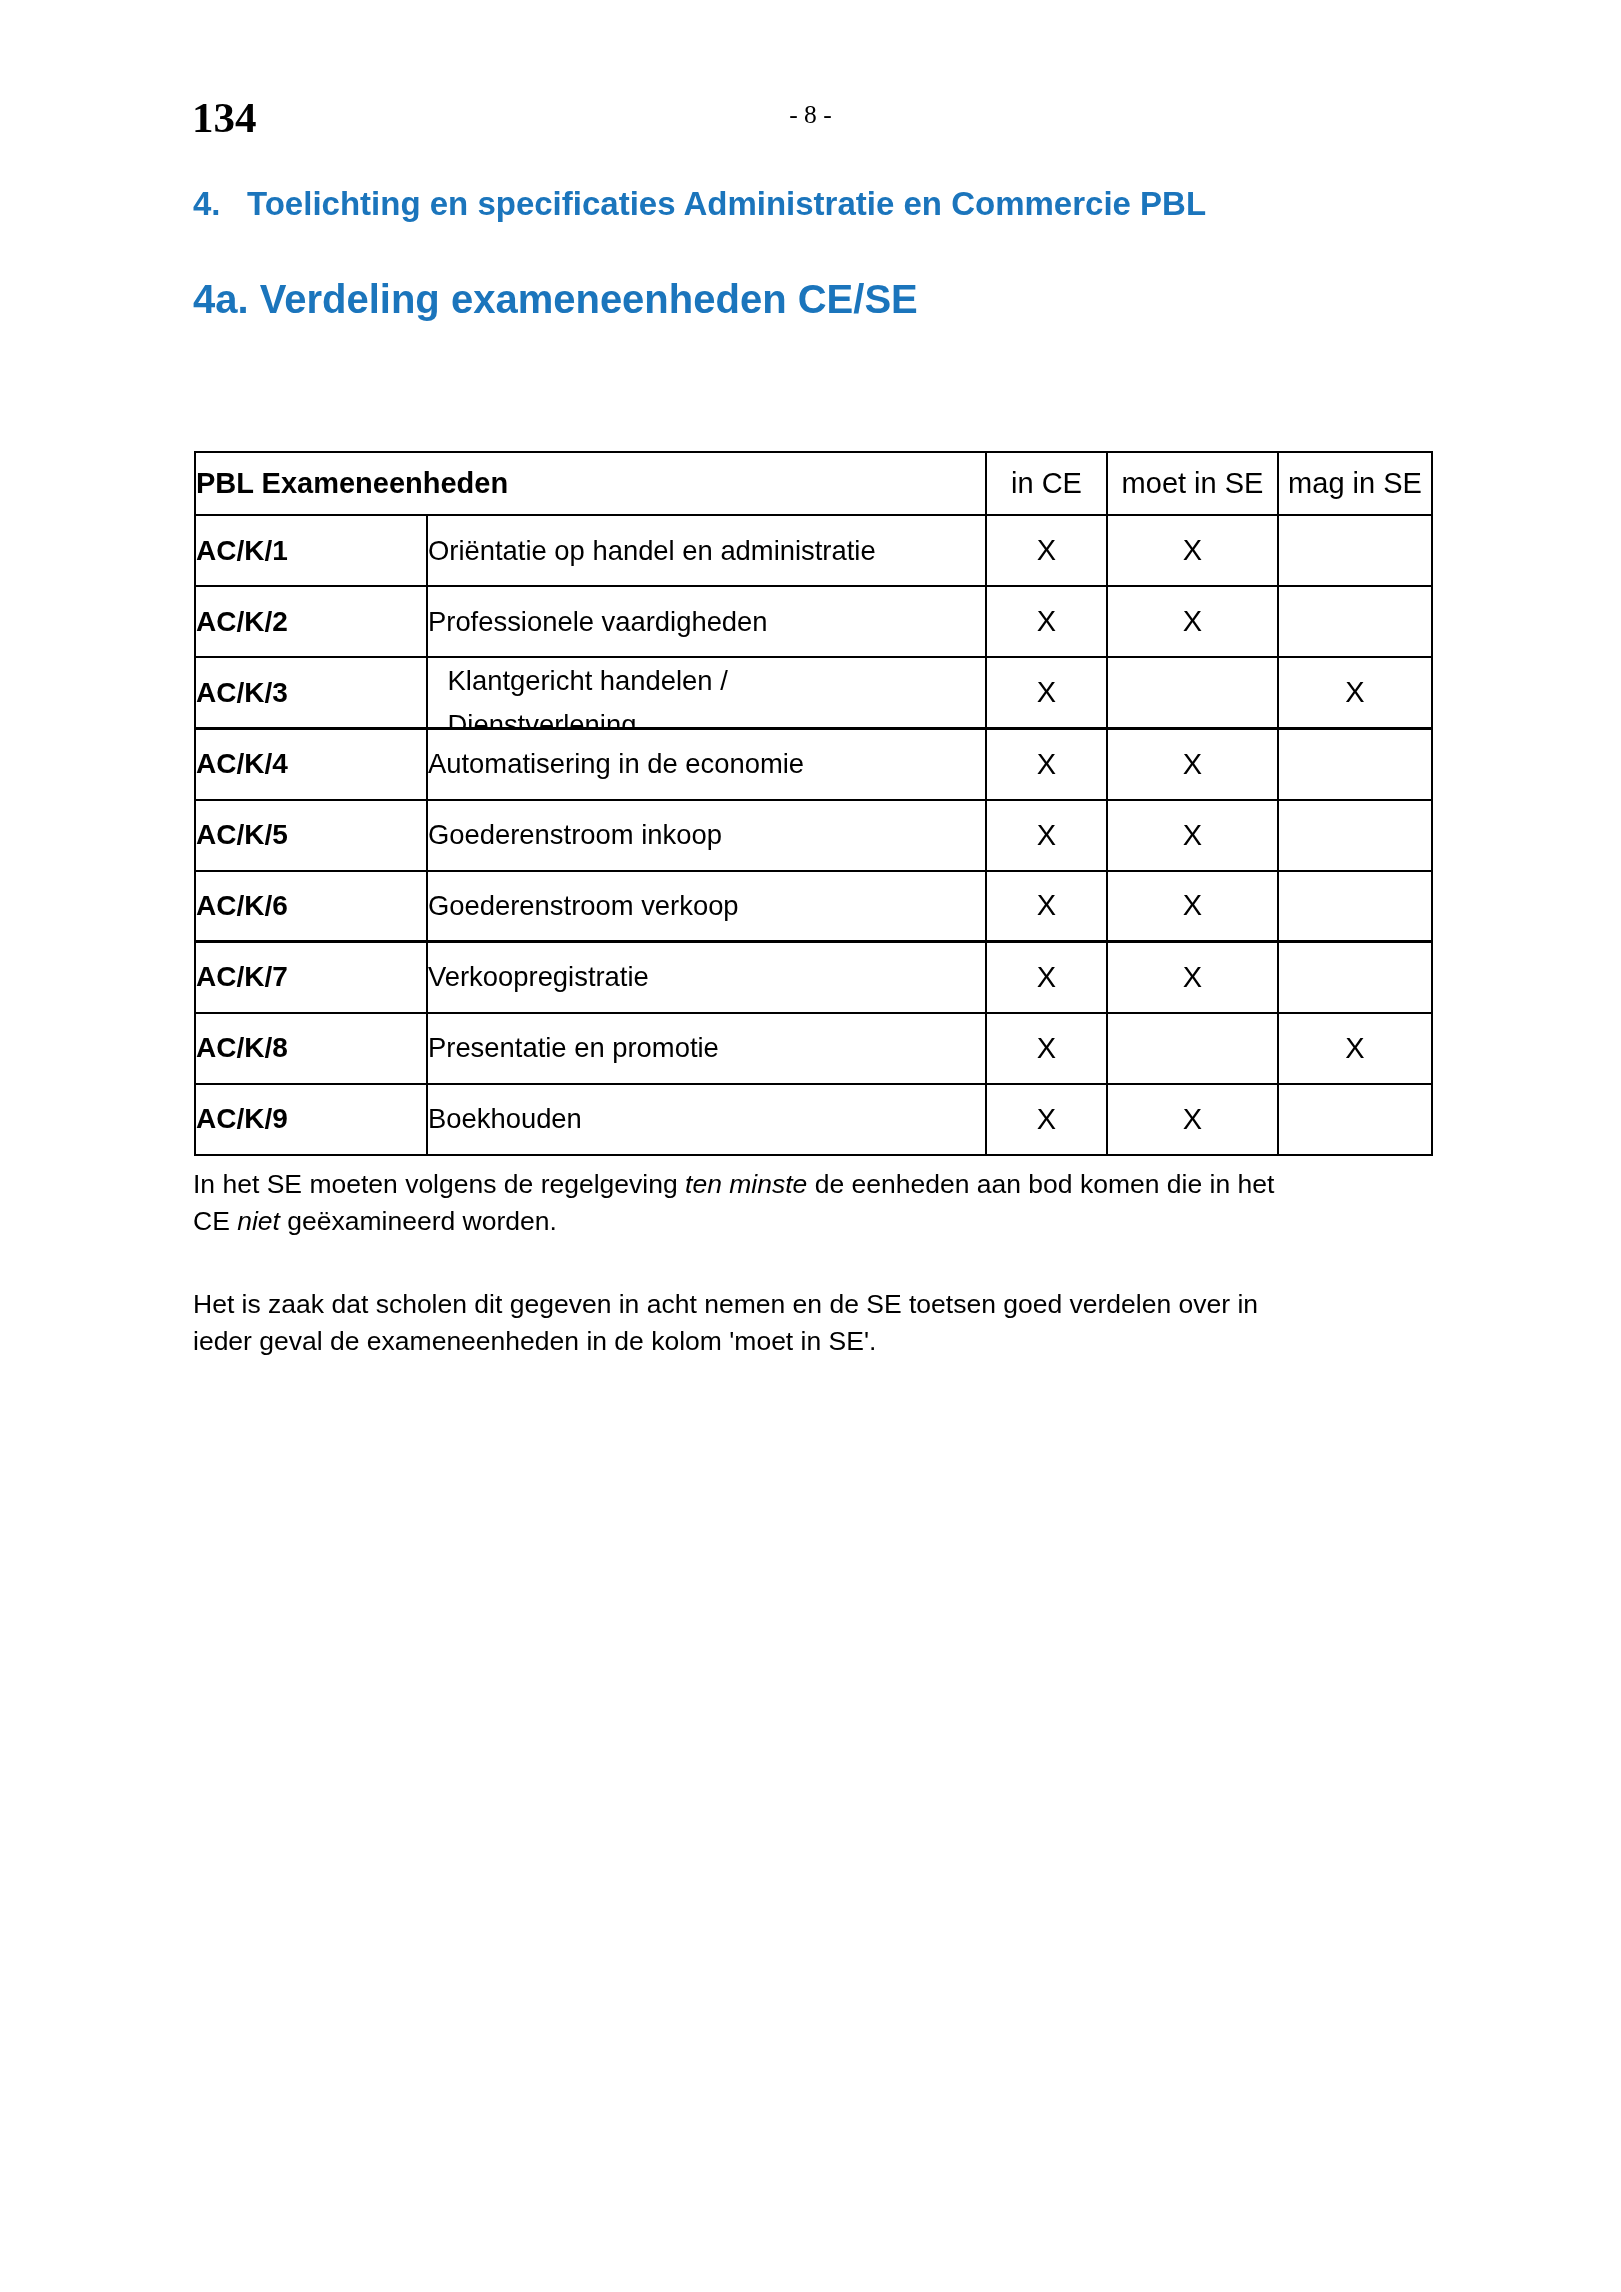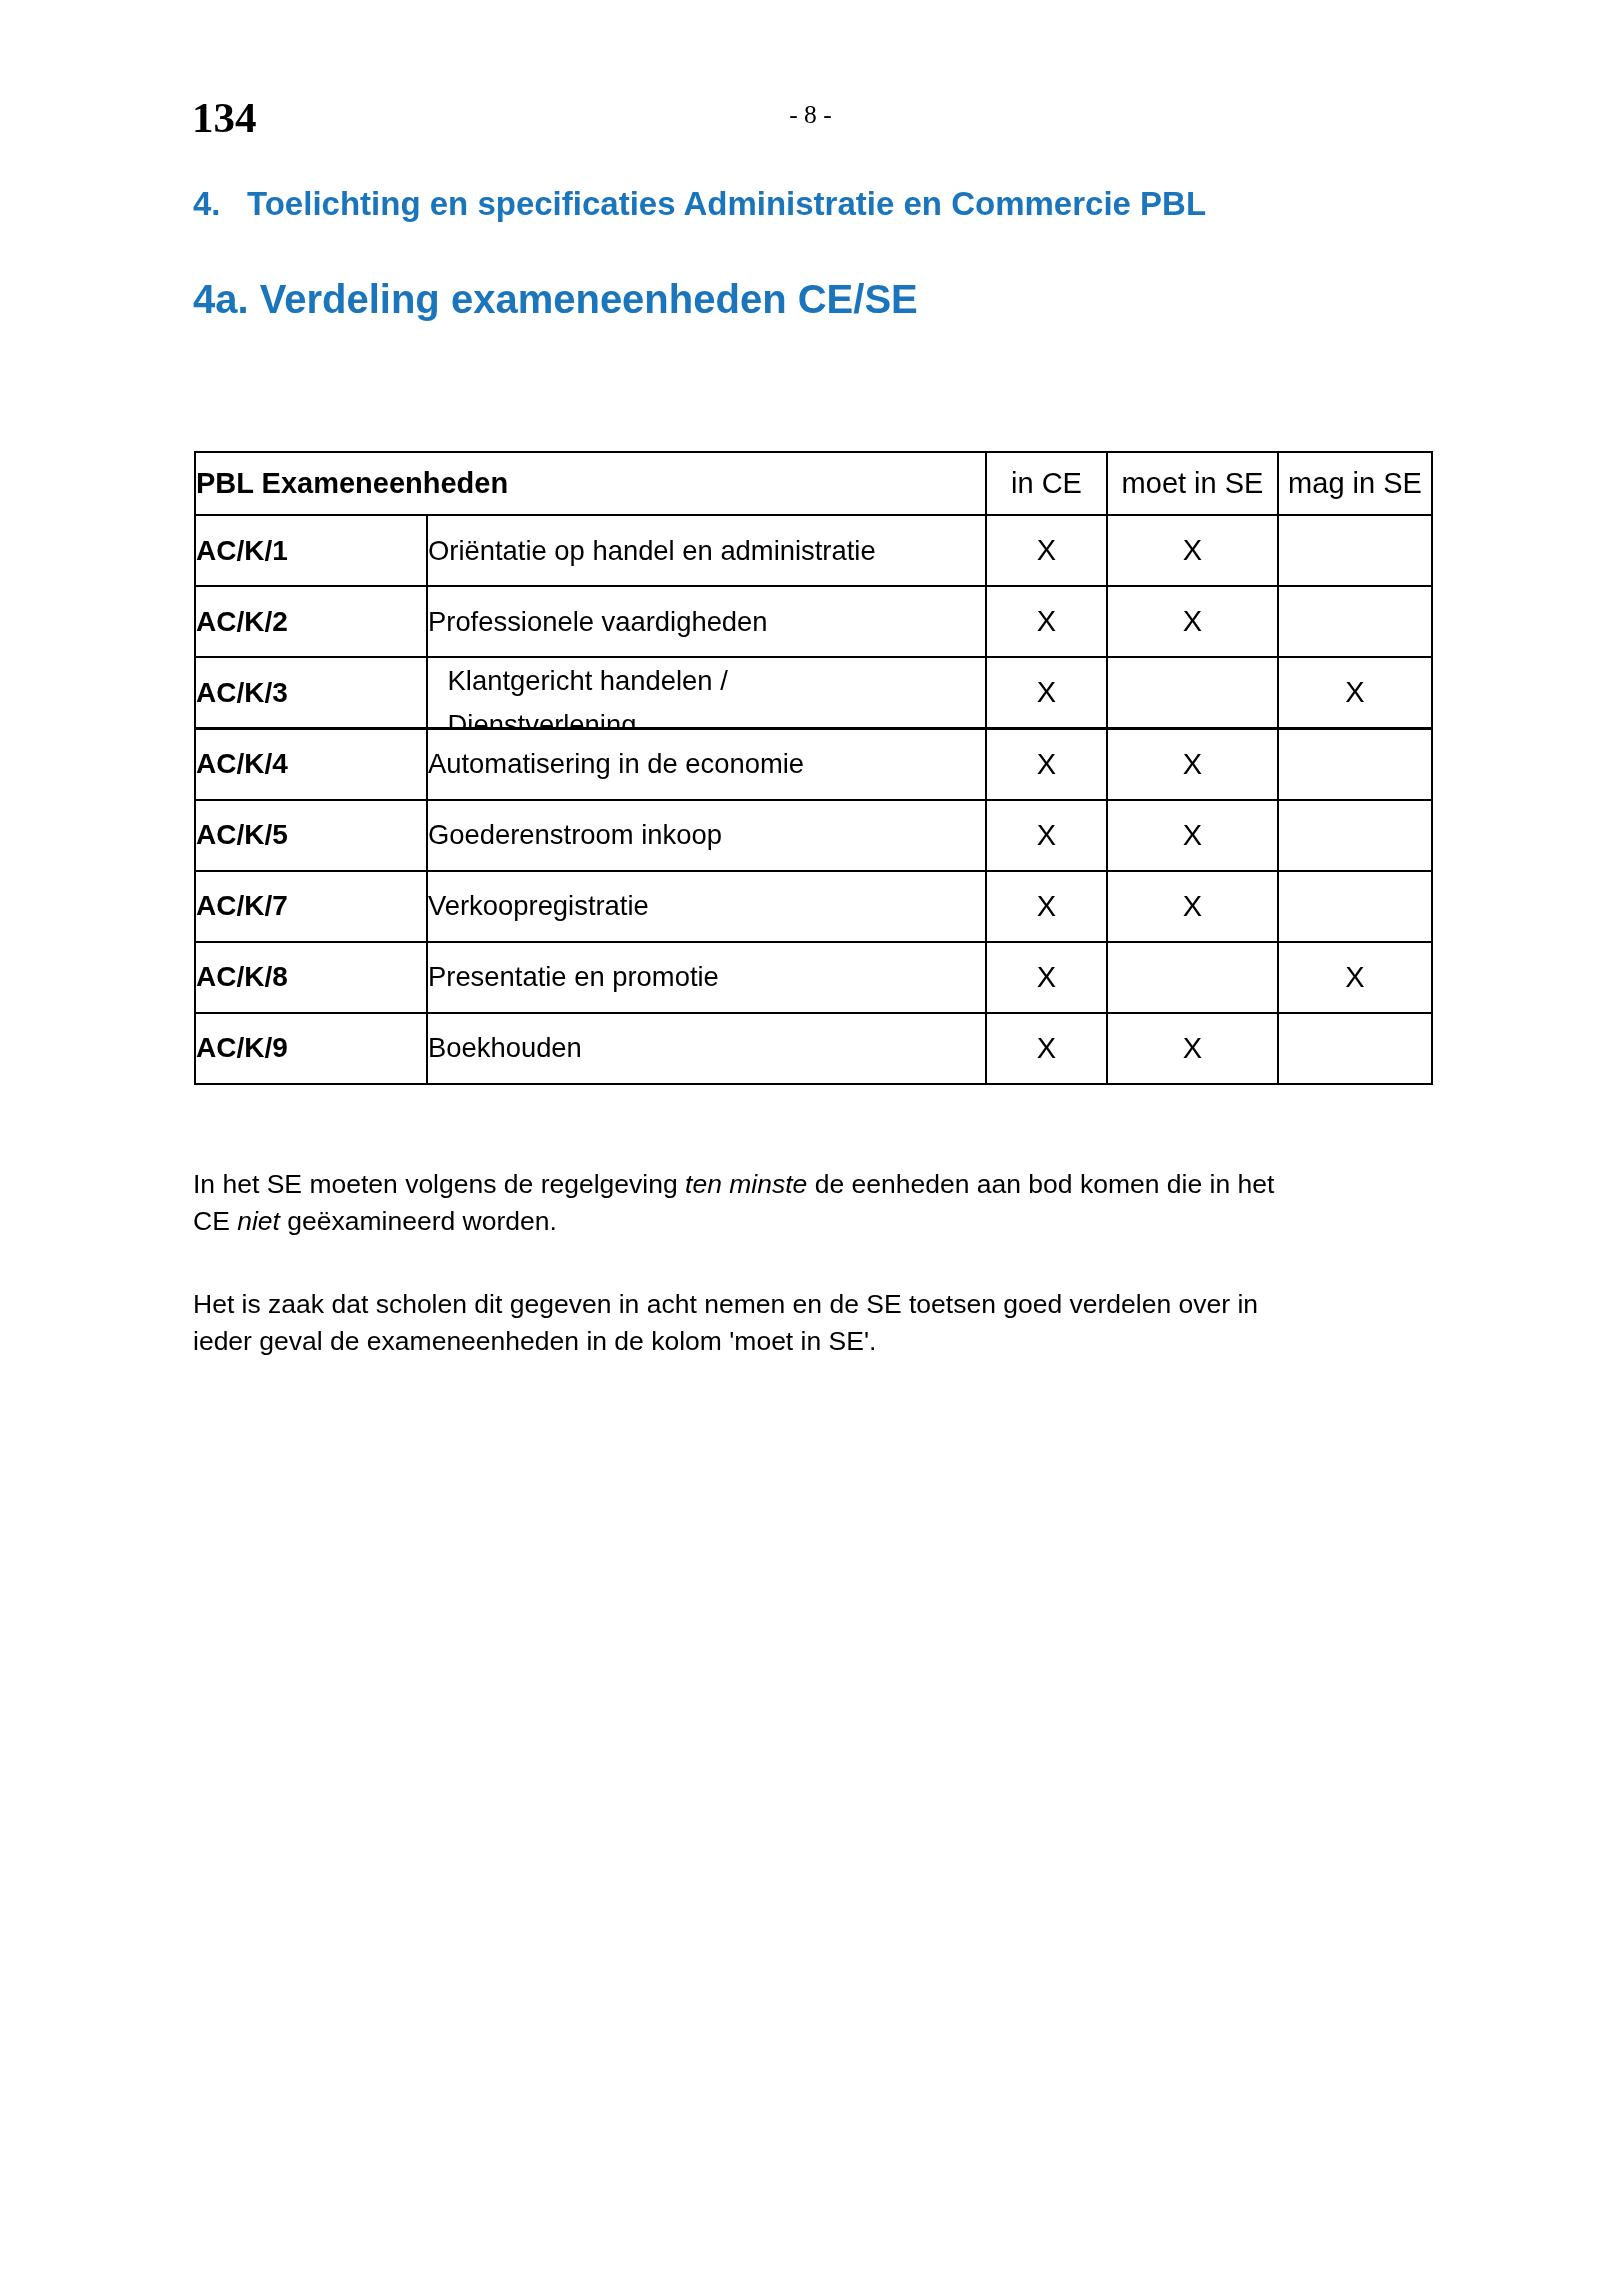--- a/index.html
+++ b/index.html
@@ -147,20 +147,27 @@
         <td class="mark">X</td>
         <td class="mark"></td>
       </tr>
       <tr>
         <td class="code">AC/K/5</td>
         <td class="desc">Goederenstroom inkoop</td>
         <td class="mark">X</td>
         <td class="mark">X</td>
         <td class="mark"></td>
       </tr>
+      <tr class="thick">
+        <td class="code">AC/K/6</td>
+        <td class="desc">Goederenstroom verkoop</td>
+        <td class="mark">X</td>
+        <td class="mark">X</td>
+        <td class="mark"></td>
+      </tr>
       <tr>
         <td class="code">AC/K/7</td>
         <td class="desc">Verkoopregistratie</td>
         <td class="mark">X</td>
         <td class="mark">X</td>
         <td class="mark"></td>
       </tr>
       <tr>
         <td class="code">AC/K/8</td>
         <td class="desc">Presentatie en promotie</td>

